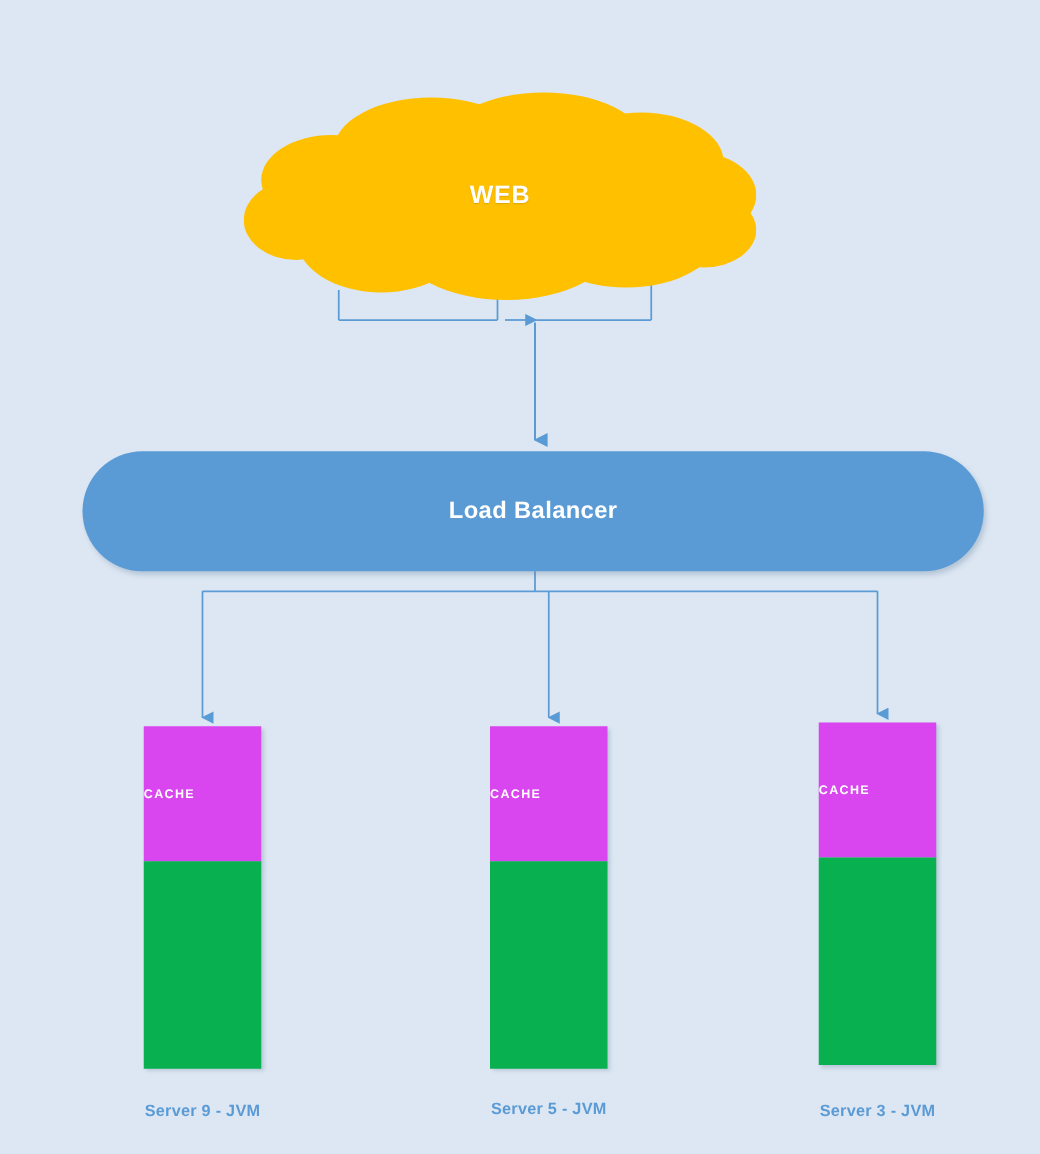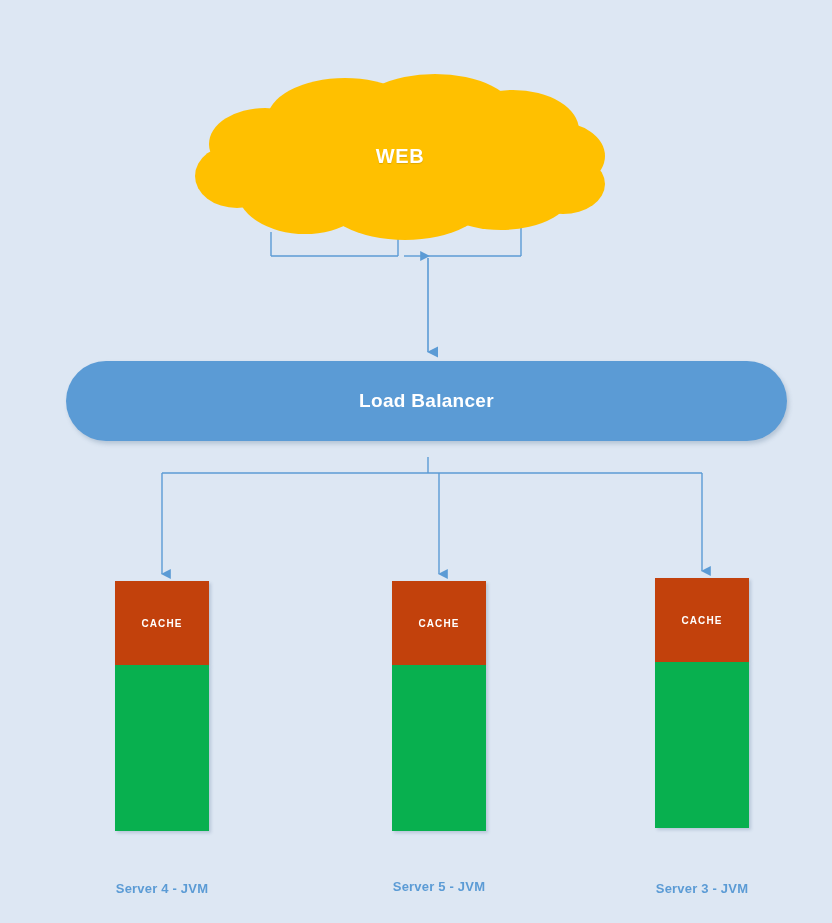--- a/index.html
+++ b/index.html
@@ -59,21 +59,21 @@
     text-shadow: 0 1px 1px rgba(120,90,0,0.25);
     pointer-events: none;
   }
 
   
   .lb {
     position: absolute;
     left: 66px;
     top: 361px;
     width: 721px;
-    height: 80px;
+    height: 96px;
     background: #5b9bd5;
     border-radius: 48px;
     box-shadow: 2px 3px 4px rgba(90,120,150,0.30);
     display: flex;
     align-items: center;
     justify-content: center;
   }
   .lb-label {
     color: #ffffff;
     font-size: 19px;
@@ -84,26 +84,25 @@
   
   .server {
     position: absolute;
     width: 94px;
   }
   .server.s1 { left: 115px; top: 581px; }
   .server.s2 { left: 392px; top: 581px; }
   .server.s3 { left: 655px; top: 578px; }
 
   .cache {
-    height: 84px;
-    background: #c2410c;
+    height: 108px;
+    background: #d946ef;
     box-shadow: 2px 2px 3px rgba(90,120,150,0.28);
     display: flex;
     align-items: center;
-    justify-content: center;
   }
   .cache-label {
     color: #ffffff;
     font-size: 10px;
     font-weight: bold;
     letter-spacing: 1.1px;
   }
   .jvm {
     height: 166px;
     background: #08b04f;
@@ -182,21 +181,21 @@
   <div class="lb">
     <span class="lb-label">Load Balancer</span>
   </div>
 
   <div class="server s1">
     <div class="cache">
       <span class="cache-label">CACHE</span>
     </div>
     <div class="jvm"></div>
   </div>
-  <div class="server-caption c1">Server 4 - JVM</div>
+  <div class="server-caption c1">Server 9 - JVM</div>
 
   <div class="server s2">
     <div class="cache">
       <span class="cache-label">CACHE</span>
     </div>
     <div class="jvm"></div>
   </div>
   <div class="server-caption c2">Server 5 - JVM</div>
 
   <div class="server s3">

